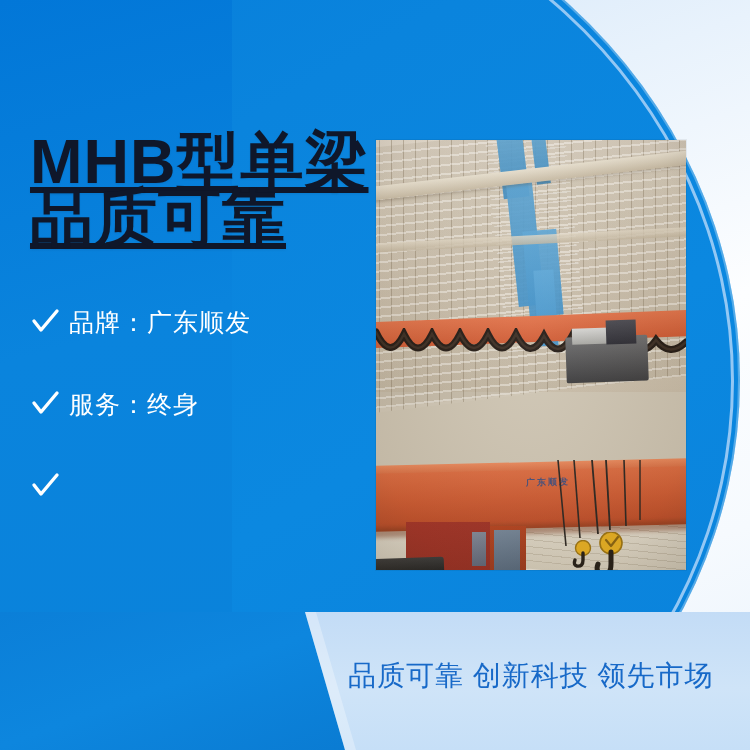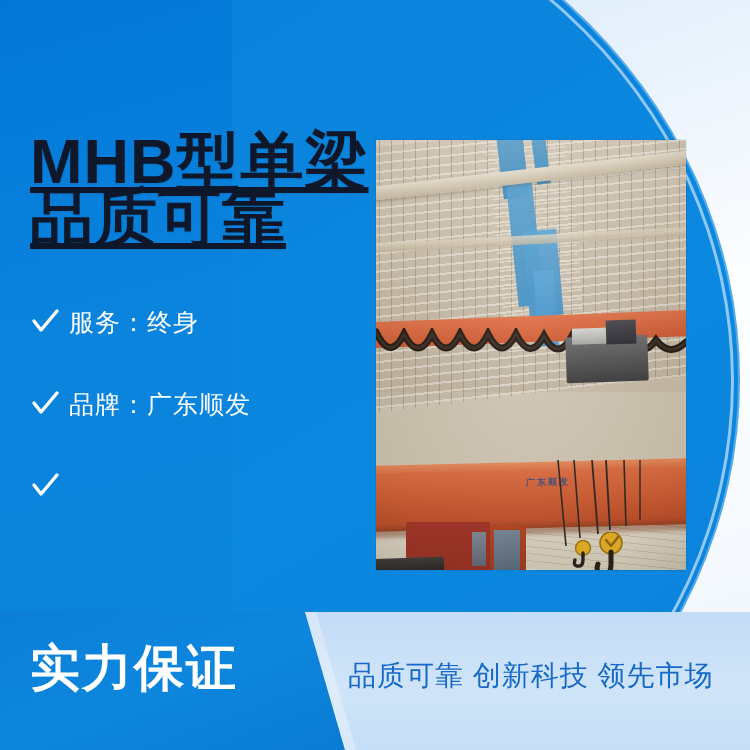--- a/index.html
+++ b/index.html
@@ -330,30 +330,30 @@
   </div>
 
   <div class="features">
 
     <div class="feature-row">
       <span class="check-icon">
         <svg width="30" height="30" viewBox="0 0 30 30">
           <path d="M4 14 L11 23 L27 4" fill="none" stroke="#ffffff" stroke-width="3.4" stroke-linecap="round" stroke-linejoin="round"></path>
         </svg>
       </span>
-      <span class="feature-text">服务：终身</span>
+      <span class="feature-text">品牌：广东顺发</span>
     </div>
 
     <div class="feature-row">
       <span class="check-icon">
         <svg width="30" height="30" viewBox="0 0 30 30">
           <path d="M4 14 L11 23 L27 4" fill="none" stroke="#ffffff" stroke-width="3.4" stroke-linecap="round" stroke-linejoin="round"></path>
         </svg>
       </span>
-      <span class="feature-text">品牌：广东顺发</span>
+      <span class="feature-text">服务：终身</span>
     </div>
 
     <div class="feature-row">
       <span class="check-icon">
         <svg width="30" height="30" viewBox="0 0 30 30">
           <path d="M4 14 L11 23 L27 4" fill="none" stroke="#ffffff" stroke-width="3.4" stroke-linecap="round" stroke-linejoin="round"></path>
         </svg>
       </span>
     </div>
 
@@ -431,17 +431,16 @@
       <div class="ph-dark-pipe"></div>
 
       <div class="ph-vignette"></div>
     </div>
   </div>
 
   <div class="footer">
     <div class="footer-right"></div>
     <div class="footer-left"></div>
     <div class="footer-accent"></div>
-    <div class="footer-title">实力保证</div>
     <div class="footer-tagline">品质可靠 创新科技 领先市场</div>
   </div>
 
 </div>
 
 </body></html>

